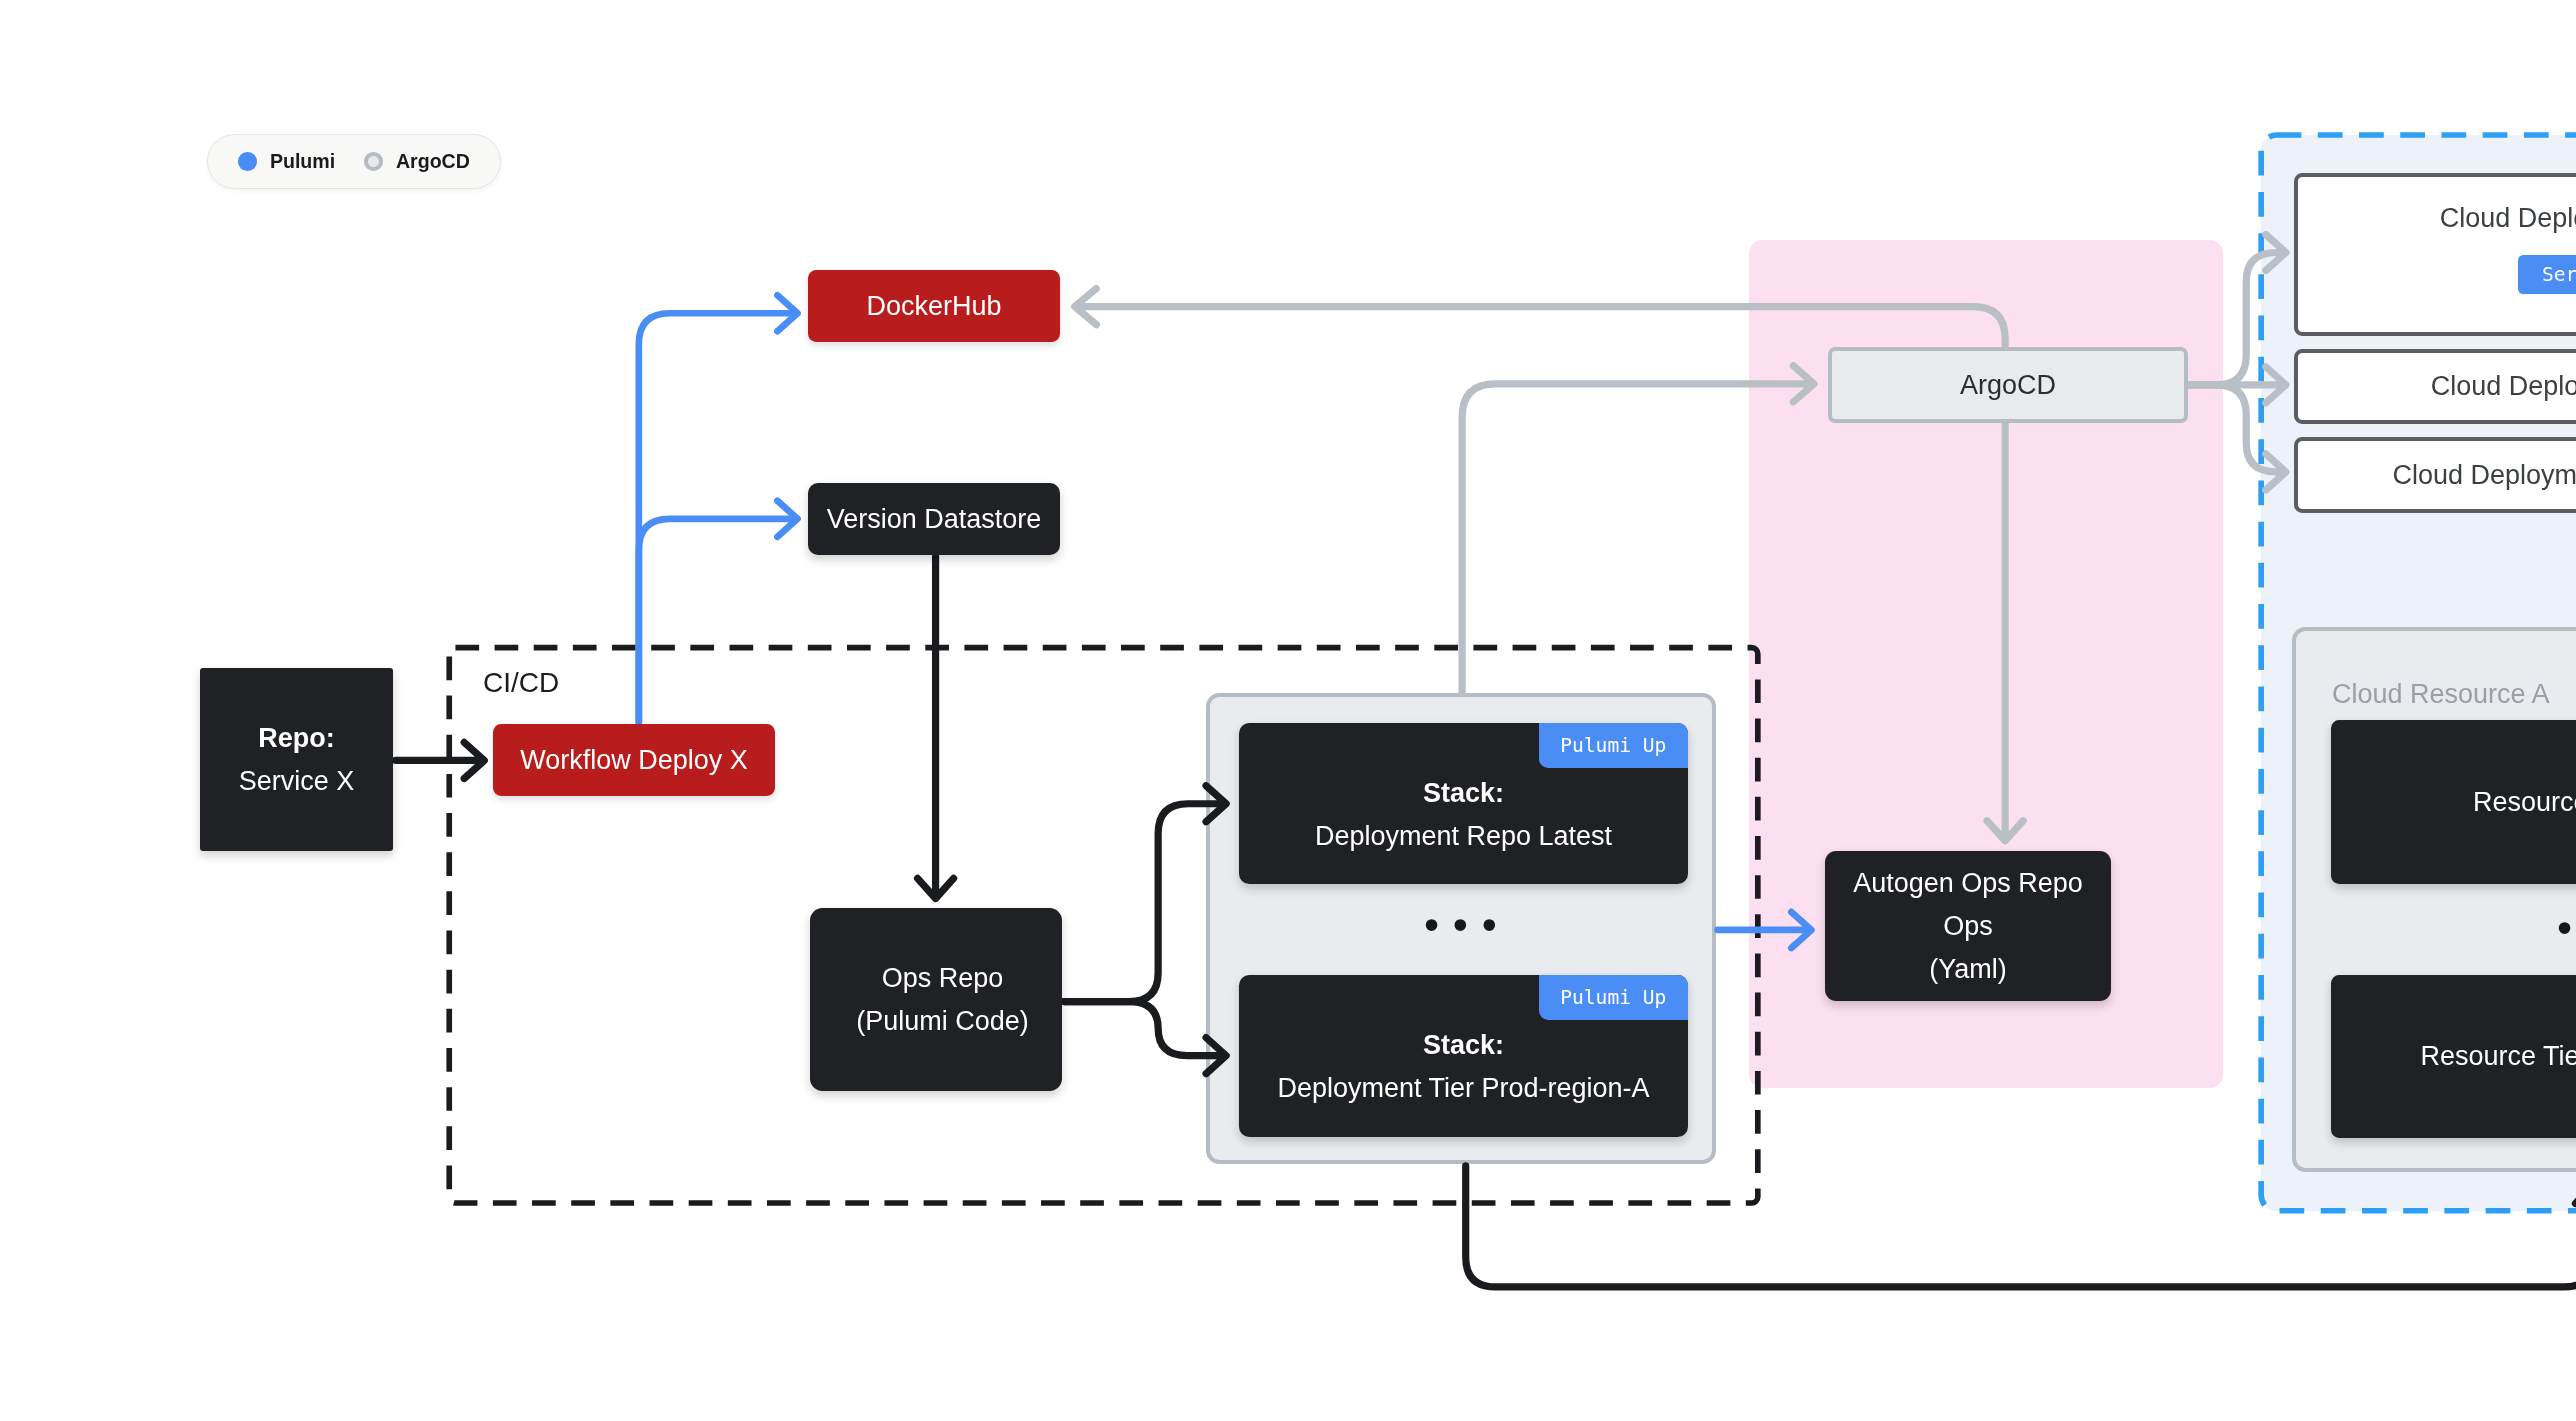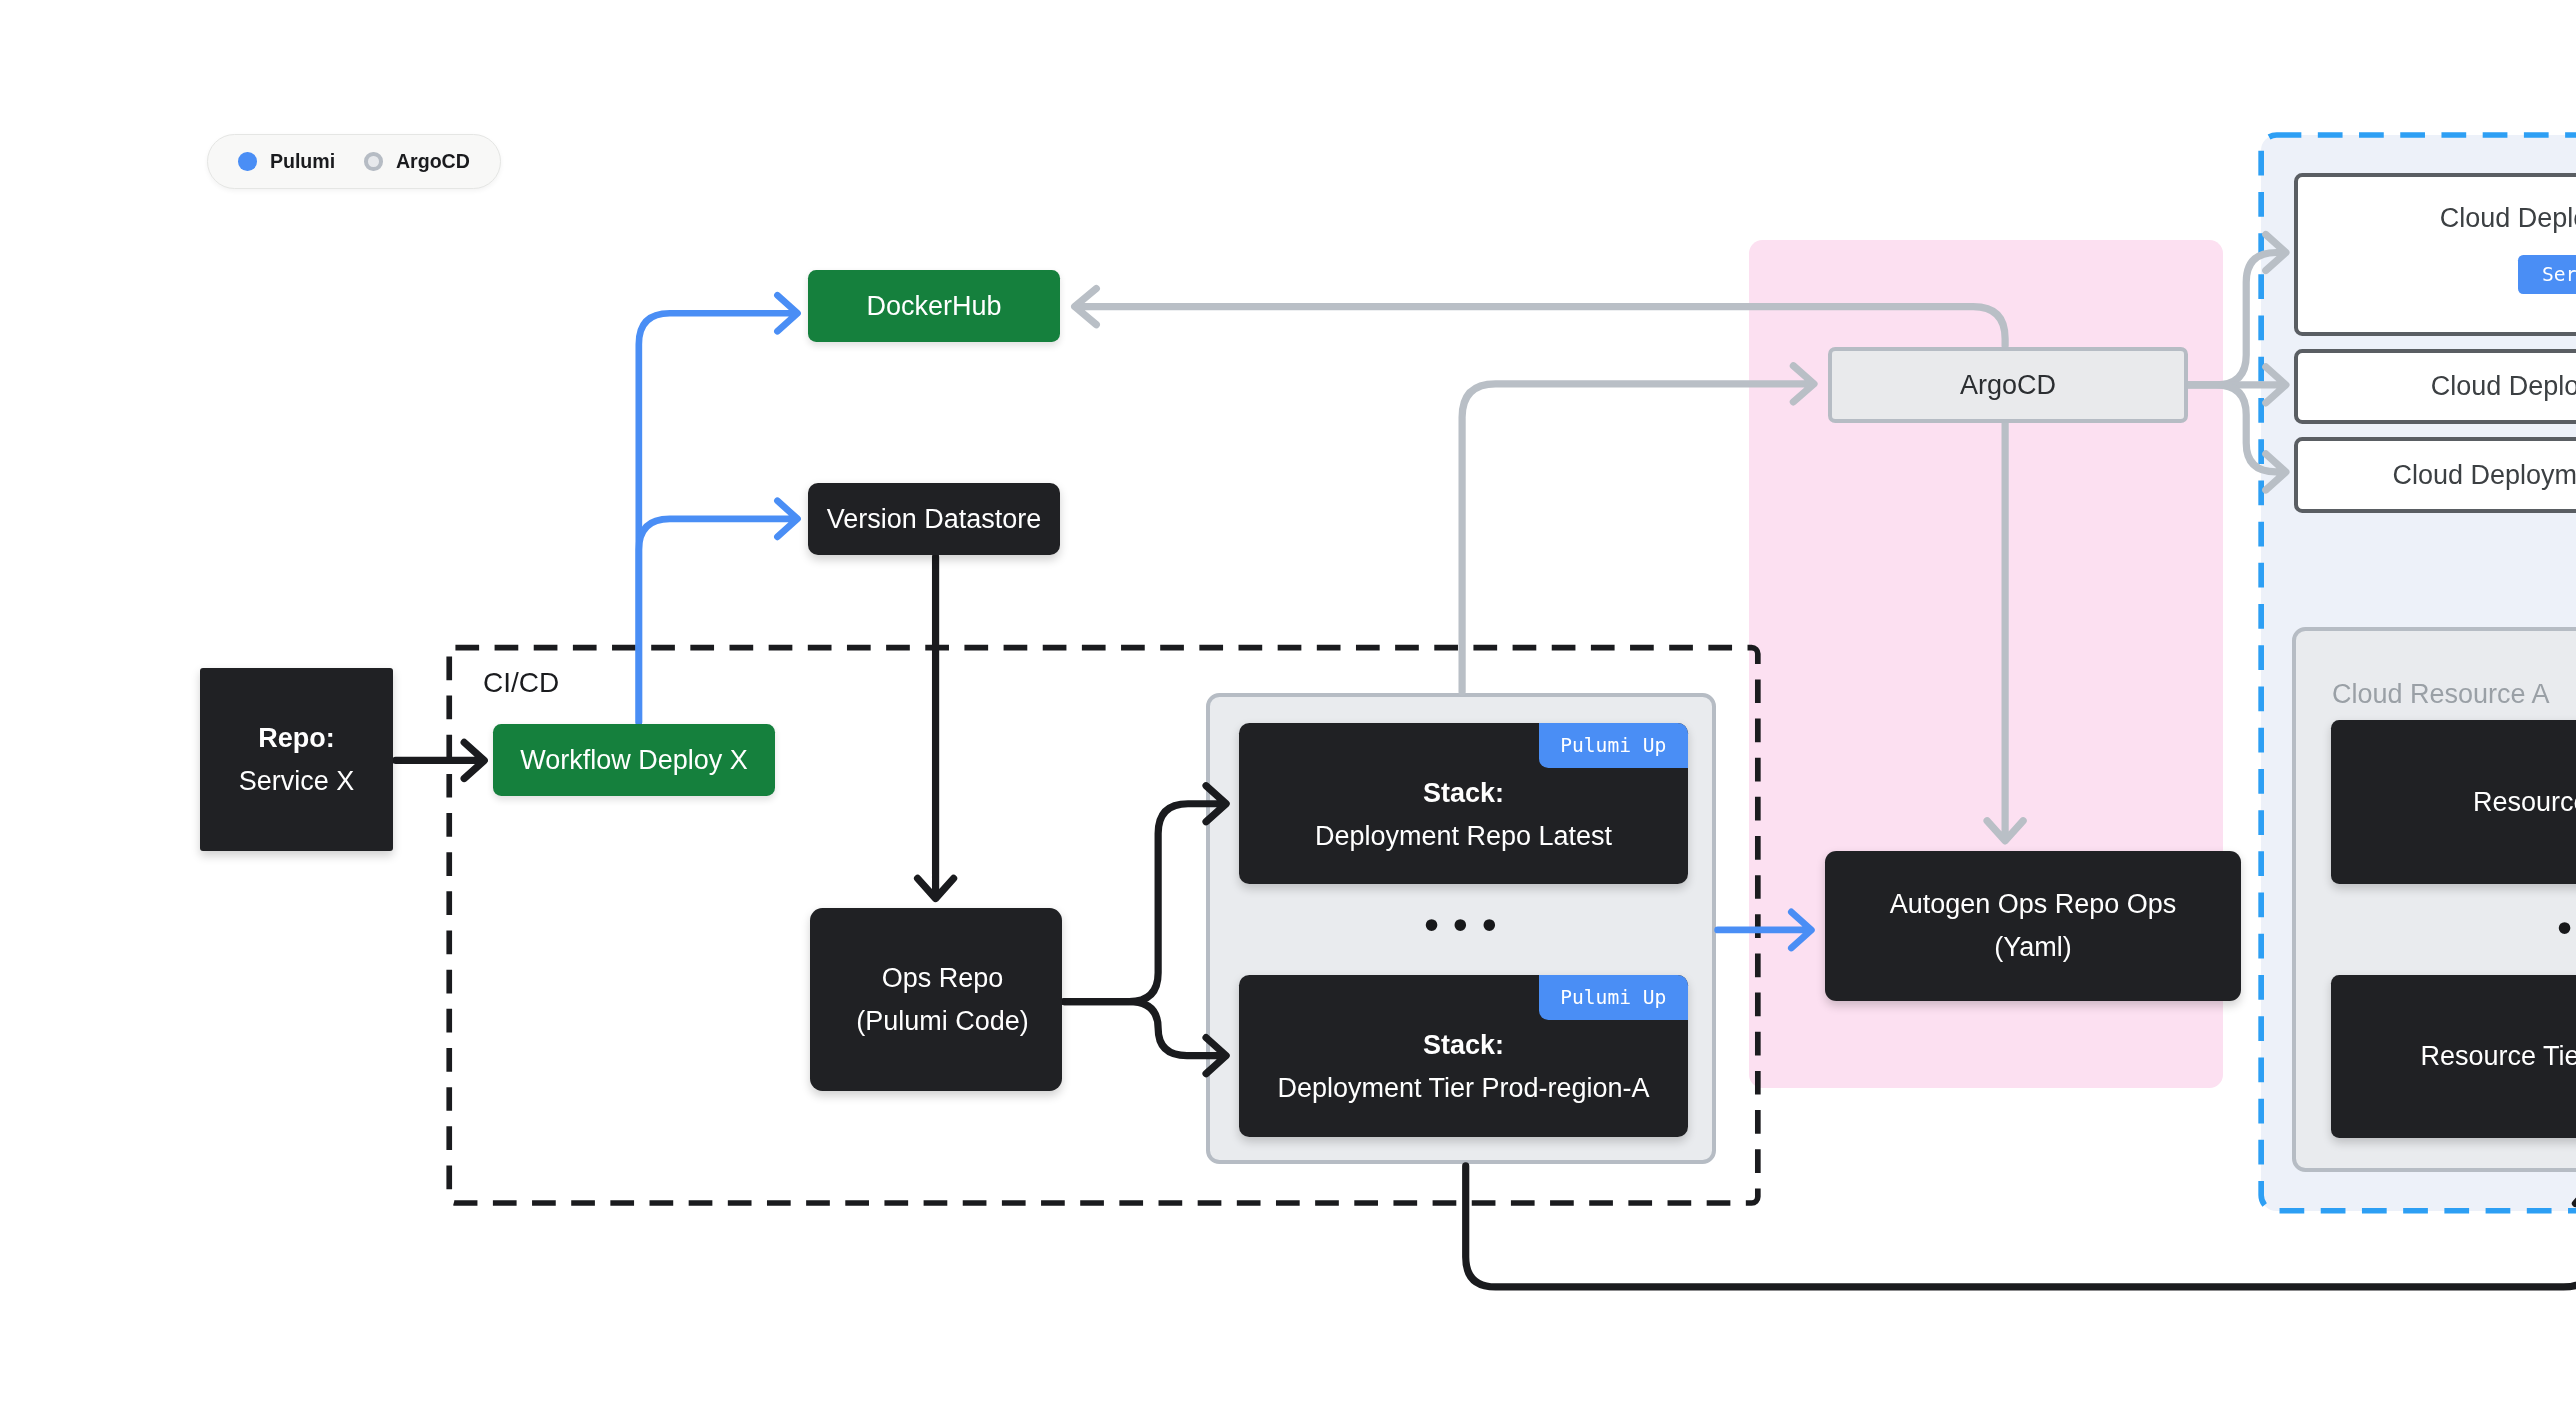--- a/index.html
+++ b/index.html
@@ -18,21 +18,21 @@
   .e-black{stroke:#1A1B1E;stroke-width:14;fill:none;stroke-linecap:round;stroke-linejoin:round;}
   .e-blue{stroke:#4A8EF5;stroke-width:13;fill:none;stroke-linecap:round;stroke-linejoin:round;}
   .e-gray{stroke:#B9BFC6;stroke-width:14;fill:none;stroke-linecap:round;stroke-linejoin:round;}
   .r-cicd{stroke:#1A1B1E;stroke-width:11;fill:none;stroke-dasharray:46 30;}
   .r-cloud{stroke:#2D9FF4;stroke-width:11;fill:none;stroke-dasharray:48 32;}
 
   
   .dark-box{background:#202124;color:#ffffff;border-radius:10.3px;display:flex;flex-direction:column;
             align-items:center;justify-content:center;text-align:center;font-size:27px;line-height:43px;
             box-shadow:0 4.1px 9.3px rgba(0,0,0,0.18);}
-  .blue-box{background:#15803d;color:#ffffff;border-radius:8.2px;display:flex;align-items:center;
+  .blue-box{background:#b91c1c;color:#ffffff;border-radius:8.2px;display:flex;align-items:center;
             justify-content:center;font-size:27px;box-shadow:0 3.1px 7.2px rgba(0,0,0,0.12);}
   .white-box{background:#ffffff;border:4.6px solid #5A5E63;border-radius:8.2px;color:#3C4043;
              display:flex;flex-direction:column;align-items:center;font-size:27px;}
   .white-box.center{justify-content:center;}
   .argo-box{background:#E9EAEC;border:4.6px solid #B6BCC4;border-radius:7.2px;color:#2B2E31;
             display:flex;align-items:center;justify-content:center;font-size:27px;}
   .bold{font-weight:bold;}
 
   .stack-box{position:absolute;background:#202124;color:#fff;border-radius:10.3px;box-shadow:0 4.1px 9.3px rgba(0,0,0,0.18);}
   .stack-text{position:absolute;left:0;right:0;top:49px;text-align:center;font-size:27px;line-height:43px;color:#fff;}
@@ -137,21 +137,21 @@
     <div class="stack-text">
       <span class="bold">Stack:</span><br>
       <span>Deployment Tier Prod-region-A</span>
     </div>
   </div>
 
   <div class="abs argo-box" style="left:1828px;top:347px;width:360px;height:76px;">
     <span>ArgoCD</span>
   </div>
 
-  <div class="abs dark-box" style="left:1825px;top:851px;width:416px;height:150px;border-radius:11.3px;">
+  <div class="abs dark-box" style="left:1825px;top:851px;width:286px;height:150px;border-radius:11.3px;">
     <div>Autogen Ops Repo Ops</div>
     <div>(Yaml)</div>
   </div>
 
   <div class="abs white-box" style="left:2294px;top:173px;width:602px;height:163px;">
     <div style="margin-top:26px;">Cloud Deployment: Latest</div>
     <span class="svc-badge">Service X</span>
   </div>
 
   <div class="abs white-box center" style="left:2294px;top:349px;width:602px;height:75px;">

